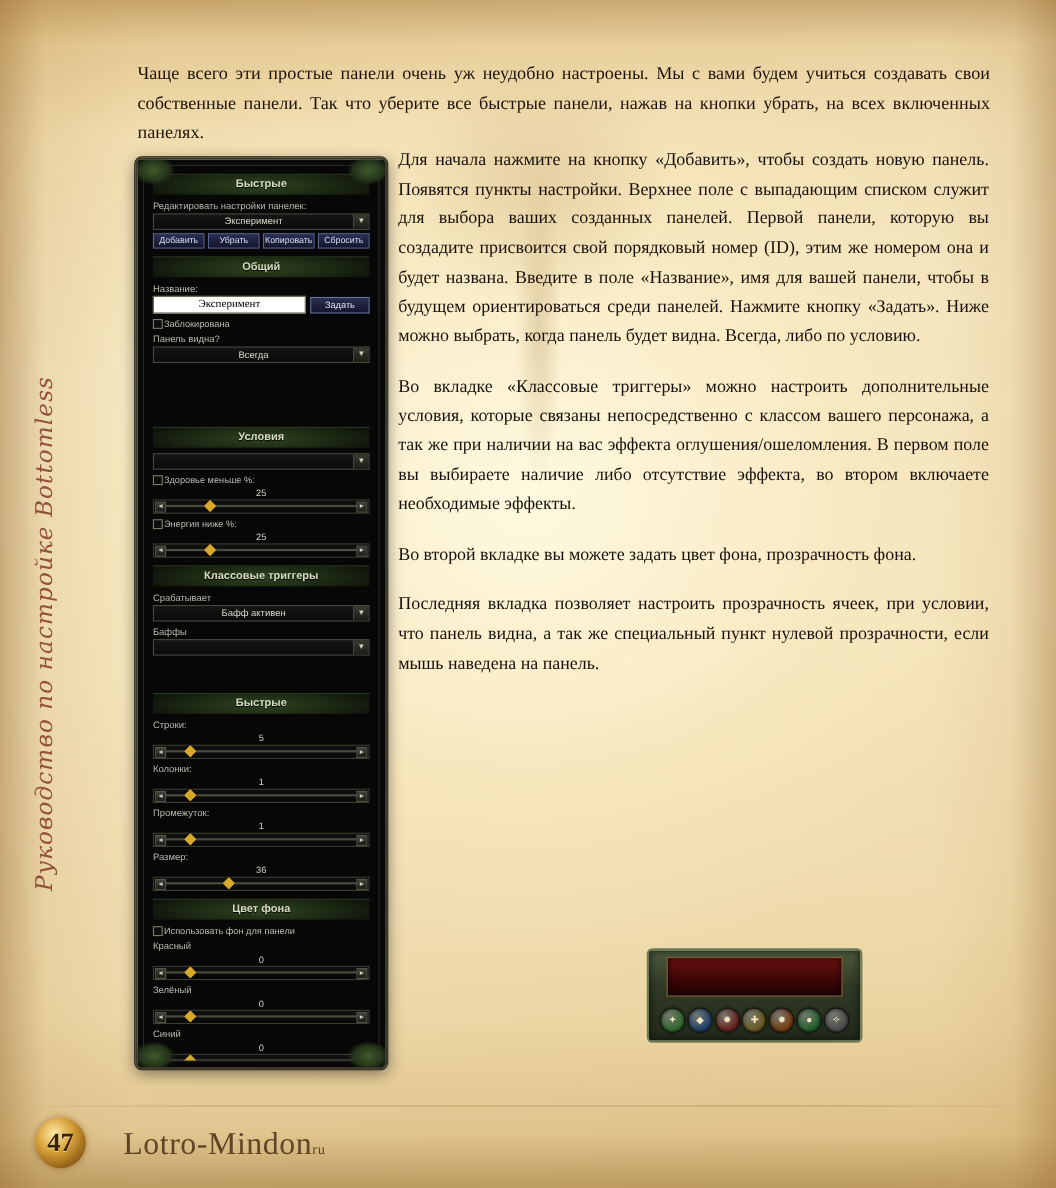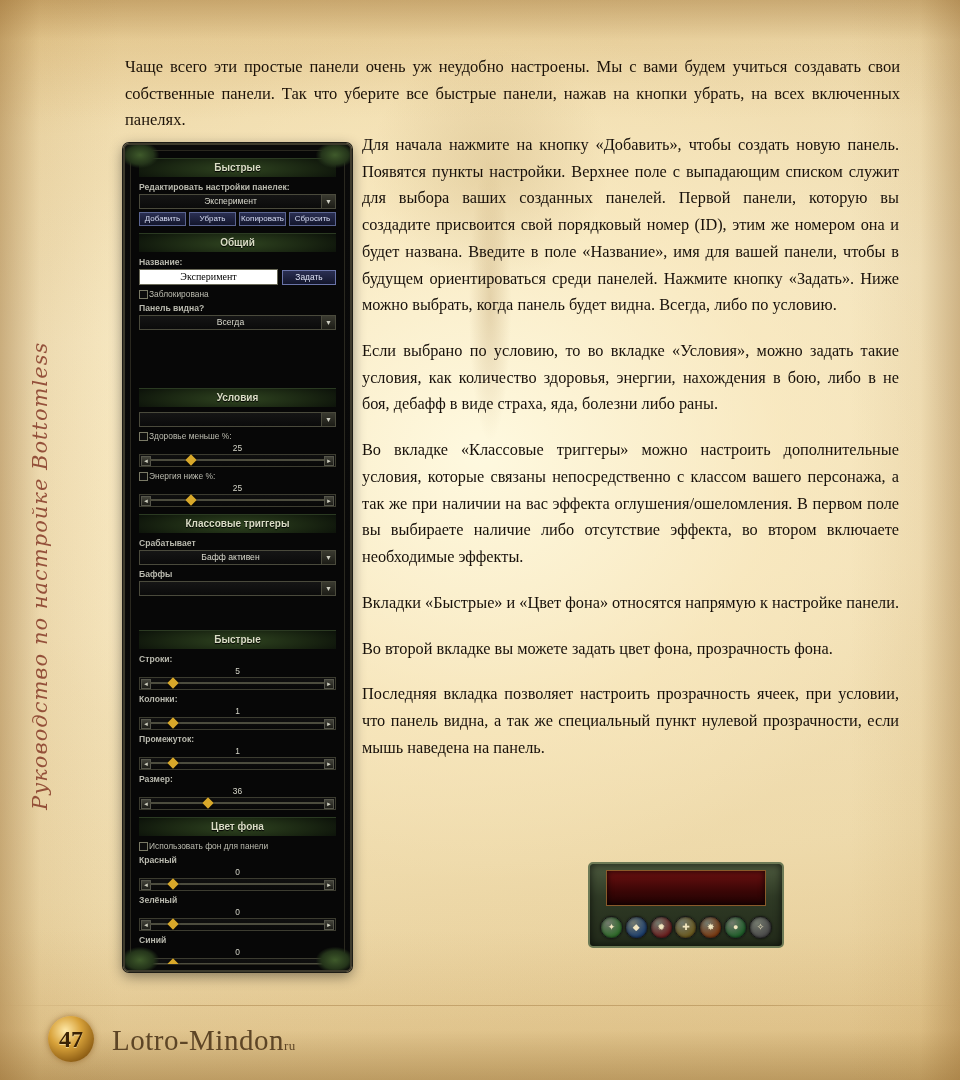--- a/index.html
+++ b/index.html
@@ -133,21 +133,20 @@
     background: radial-gradient(ellipse 80% 140% at 50% 55%, #2f4420 0%, #1a2612 45%, #060906 85%);
     border-top: 1px solid #2b3a22;
     text-shadow: 0 1px 1px #000;
   }
   .sec-header.first { margin-top: 2px; }
   .lbl {
     color: #b9b9ae;
     font-size: 8.6px;
     margin: 4px 0 2px;
     display: block;
-    font-weight: bold;
   }
   .combo {
     background: linear-gradient(180deg,#151515,#0b0b0b);
     border: 1px solid #4a4a3c;
     height: 13px;
     position: relative;
     margin-bottom: 3px;
   }
   .combo .cval {
     position: absolute;
@@ -293,21 +292,21 @@
     font-size: 9px;
     color: #f2e6c0;
     text-align: center;
     line-height: 21px;
     font-family: "Liberation Serif", serif;
   }
 
   
   .footer-ring {
     position: absolute;
-    left: 48px;
+    left: 32px;
     top: 1016px;
     width: 46px; height: 46px;
     border-radius: 50%;
     background: radial-gradient(circle at 38% 32%, #ffe9a8 0%, #d8a23a 38%, #8a5a12 78%, #5c3a08 100%);
     box-shadow: 0 0 6px rgba(120,70,10,.55);
   }
   .footer-ring .pgnum {
     position: absolute;
     inset: 0;
     display: flex;
@@ -489,23 +488,21 @@
 
   </div>
   <div class="panel-corner pc-tl"></div>
   <div class="panel-corner pc-tr"></div>
   <div class="panel-corner pc-bl"></div>
   <div class="panel-corner pc-br"></div>
 </div>
 
 <div class="right-col">
   <p>Для начала нажмите на кнопку «Добавить», чтобы создать новую панель. Появятся пункты настройки. Верхнее поле с выпадающим списком служит для выбора ваших созданных панелей. Первой панели, которую вы создадите присвоится свой порядковый номер (ID), этим же номером она и будет названа. Введите в поле «Название», имя для вашей панели, чтобы в будущем ориентироваться среди панелей. Нажмите кнопку «Задать». Ниже можно выбрать, когда панель будет видна. Всегда, либо по условию.</p>
-  <p>Если выбрано по условию, то во вкладке «Условия», можно задать такие условия, как количество здоровья, энергии, нахождения в бою, либо в не боя, дебафф в виде страха, яда, болезни либо раны.</p>
   <p>Во вкладке «Классовые триггеры» можно настроить дополнительные условия, которые связаны непосредственно с классом вашего персонажа, а так же при наличии на вас эффекта оглушения/ошеломления. В первом поле вы выбираете наличие либо отсутствие эффекта, во втором включаете необходимые эффекты.</p>
-  <p>Вкладки «Быстрые» и «Цвет фона» относятся напрямую к настройке панели.</p>
   <p>Во второй вкладке вы можете задать цвет фона, прозрачность фона.</p>
   <p>Последняя вкладка позволяет настроить прозрачность ячеек, при условии, что панель видна, а так же специальный пункт нулевой прозрачности, если мышь наведена на панель.</p>
 </div>
 
 <div class="example-bar">
   <div class="eb-frame"></div>
   <div class="eb-screen"></div>
   <div class="eb-slots" id="eb-slots">
       <div class="eb-slot" style="background: radial-gradient(circle at 35% 30%, rgba(255, 255, 255, 0.35), rgb(47, 107, 42) 70%);">✦</div>
       <div class="eb-slot" style="background: radial-gradient(circle at 35% 30%, rgba(255, 255, 255, 0.35), rgb(29, 63, 110) 70%);">◆</div>

